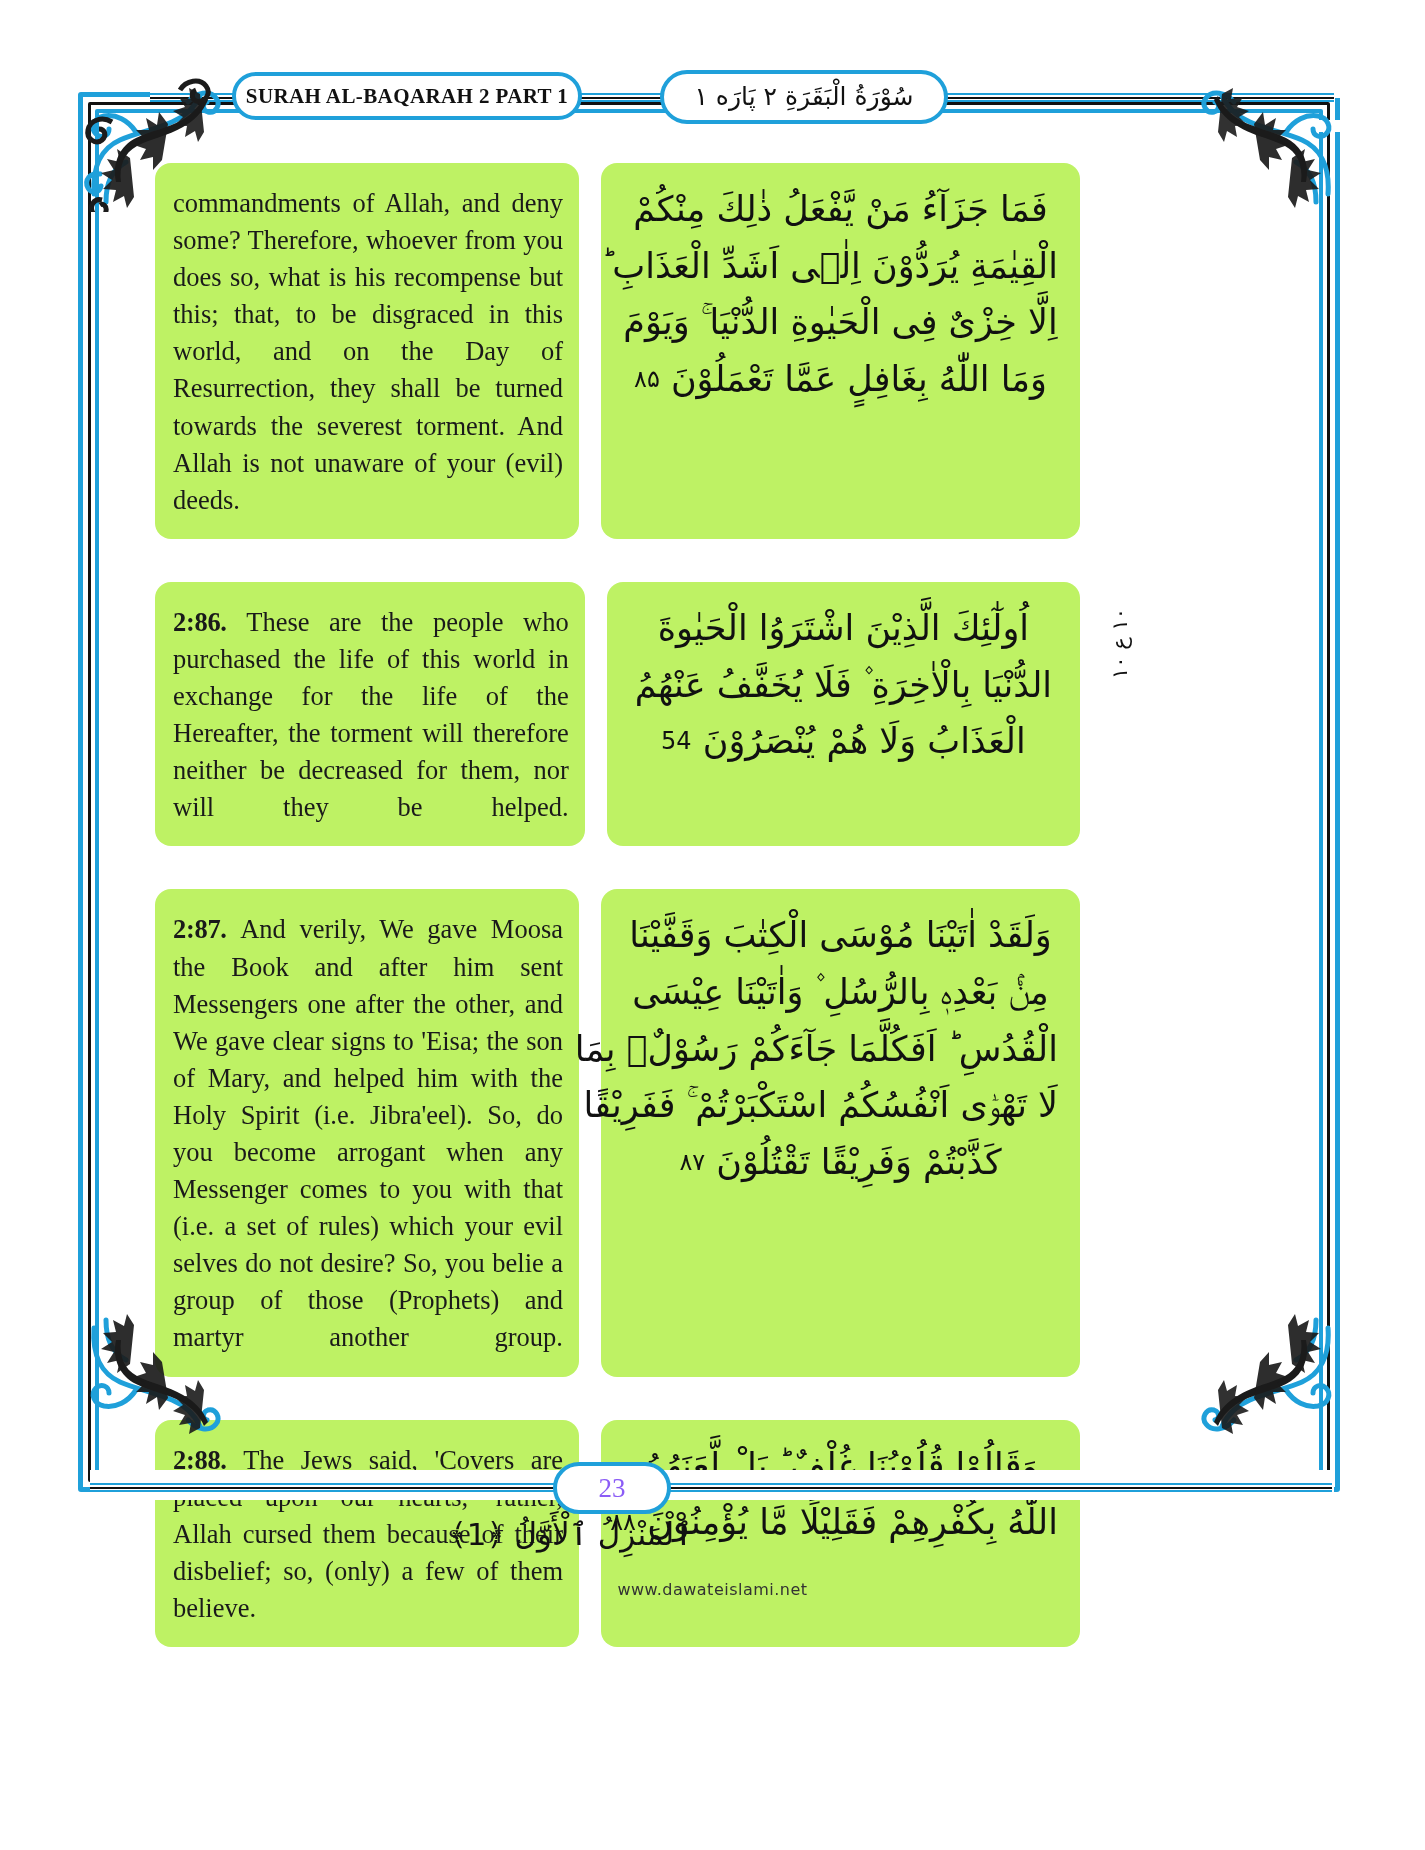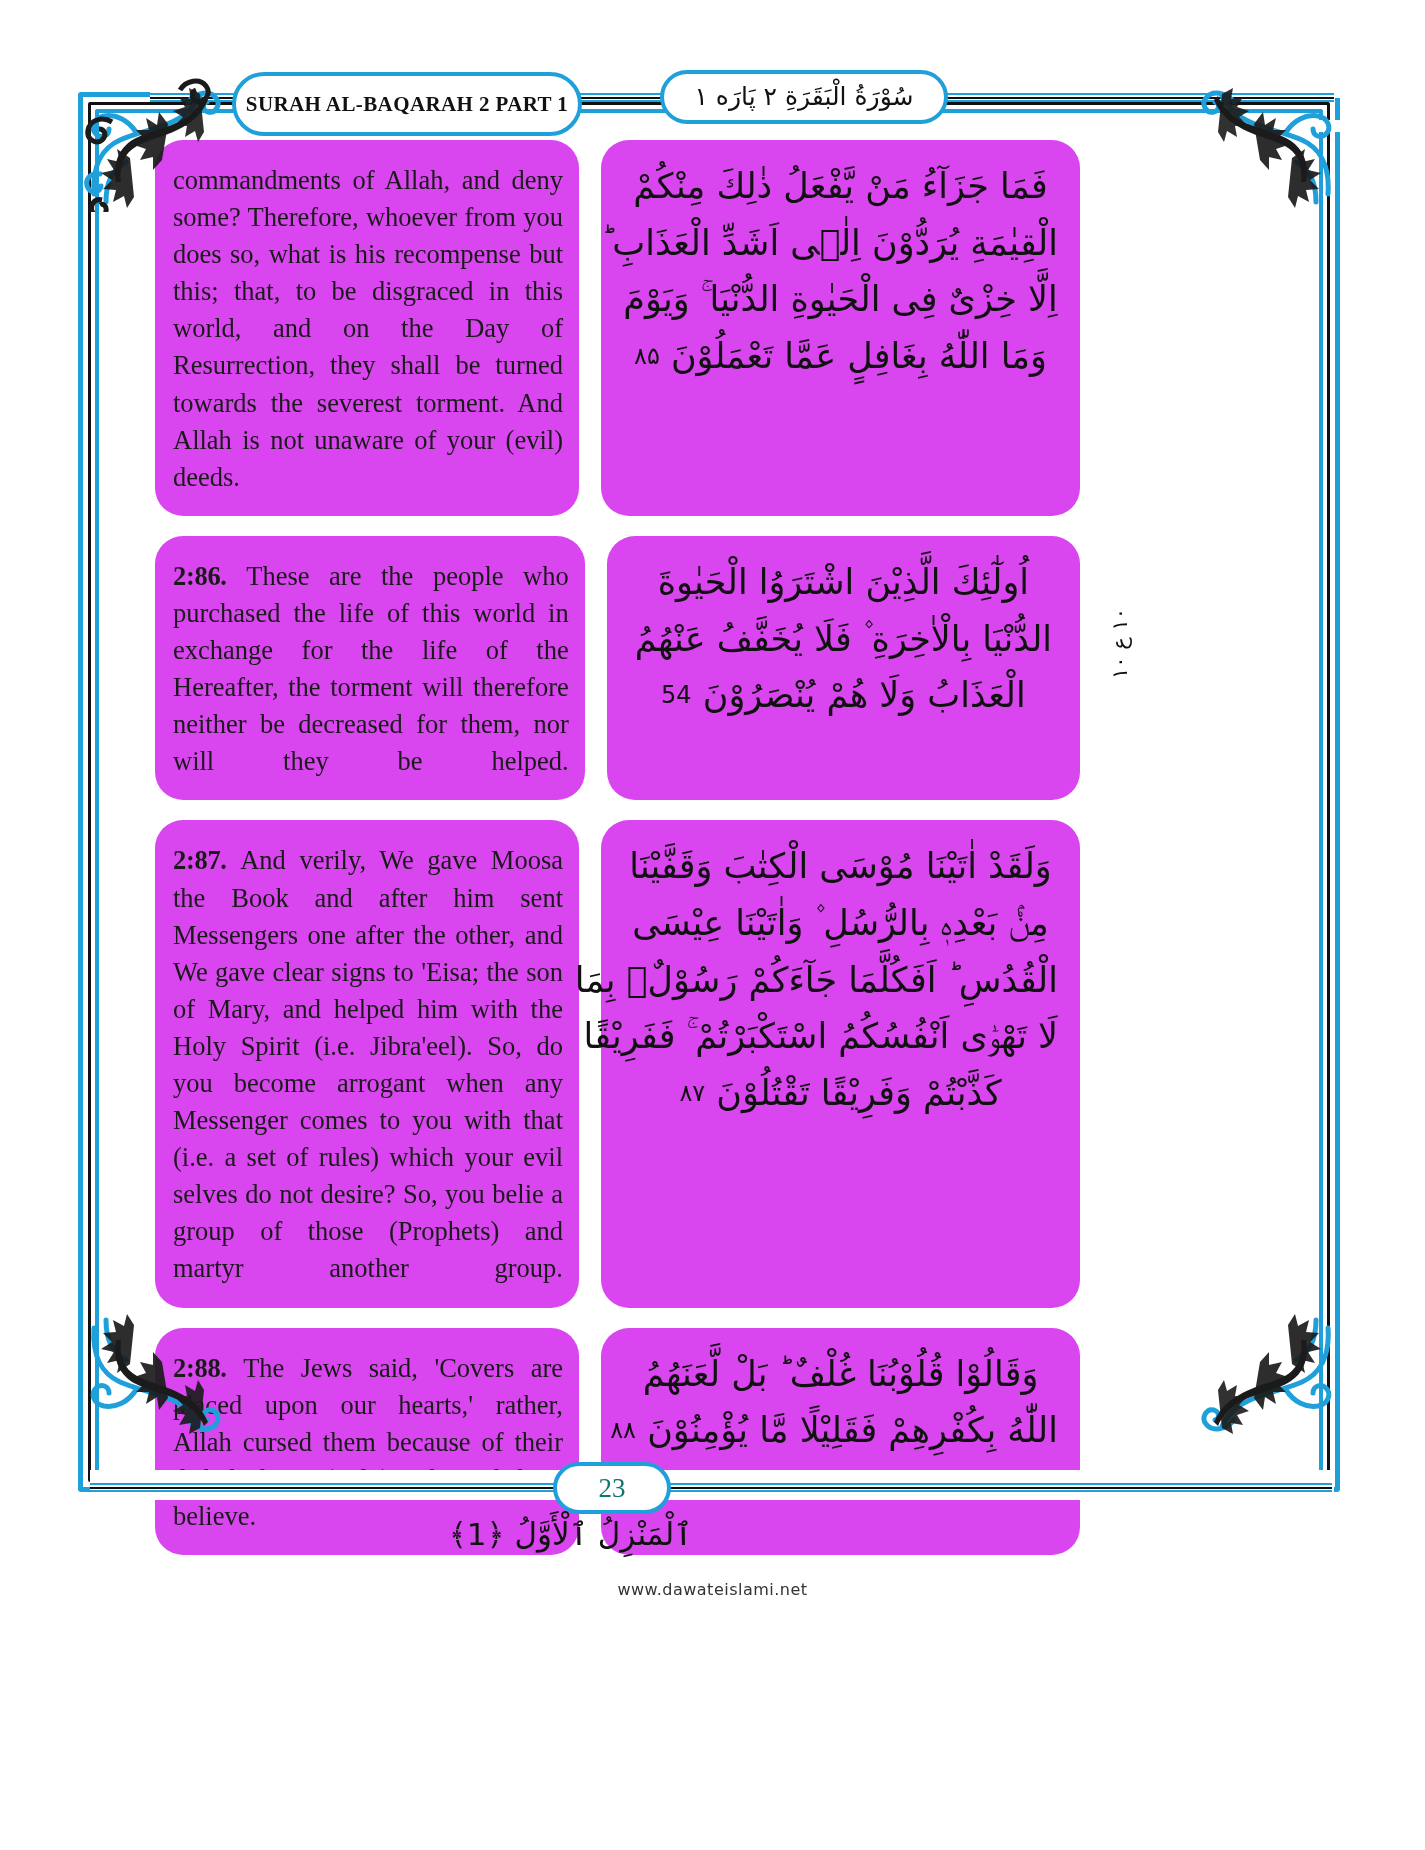--- a/index.html
+++ b/index.html
@@ -64,21 +64,21 @@
     background: #ffffff;
     border: 4px solid #1FA0DA;
     border-radius: 40px;
     display: flex;
     align-items: center;
     justify-content: center;
     box-sizing: border-box;
   }
   #header-left-pill {
     left: 232px; top: 72px;
-    width: 350px; height: 64px;
+    width: 350px; height: 48px;
   }
   #header-left-pill span {
     font-family: "Liberation Serif", serif;
     font-weight: bold;
     font-size: 21px;
     letter-spacing: 0.4px;
     color: #111111;
     white-space: nowrap;
   }
   #header-right-pill {
@@ -113,21 +113,21 @@
 
   
   #footer-pill {
     left: 553px; top: 1462px;
     width: 118px; height: 52px;
     border-radius: 30px;
   }
   #footer-pill span {
     font-family: "Liberation Serif", serif;
     font-size: 27px;
-    color: #0f766e;
+    color: #8b5cf6;
   }
   .connector-foot { top: 1483px; }
   #connector-foot-left  { left: 90px;  width: 468px; }
   #connector-foot-right { left: 666px; width: 666px; }
 
   
   .ornament { position: absolute; z-index: 9; }
   #orn-tl { left: 76px;  top: 62px;  }
   #orn-tr { left: 1196px; top: 62px;  transform: scaleX(-1); }
   #orn-bl { left: 76px;  top: 1306px; transform: scaleY(-1); }
@@ -139,23 +139,24 @@
     left: 155px; top: 140px;
     width: 925px;
     z-index: 4;
   }
   .verse-row {
     display: flex;
     gap: 22px;
     margin-bottom: 20px;
   }
   .cell {
-    background: #d946ef;
-    border-radius: 28px;
-    box-sizing: border-box;
+    background: #bef264;
+    border-radius: 16px;
+    box-sizing: border-box;
+    margin-top: 23px;
   }
   .cell-en {
     width: 435px;
     padding: 22px 16px 20px 18px;
     font-family: "Liberation Serif", "DejaVu Serif", serif;
     font-size: 26.5px;
     line-height: 1.40;
     text-align: justify;
     text-align-last: justify;
     color: #1a1a1a;

